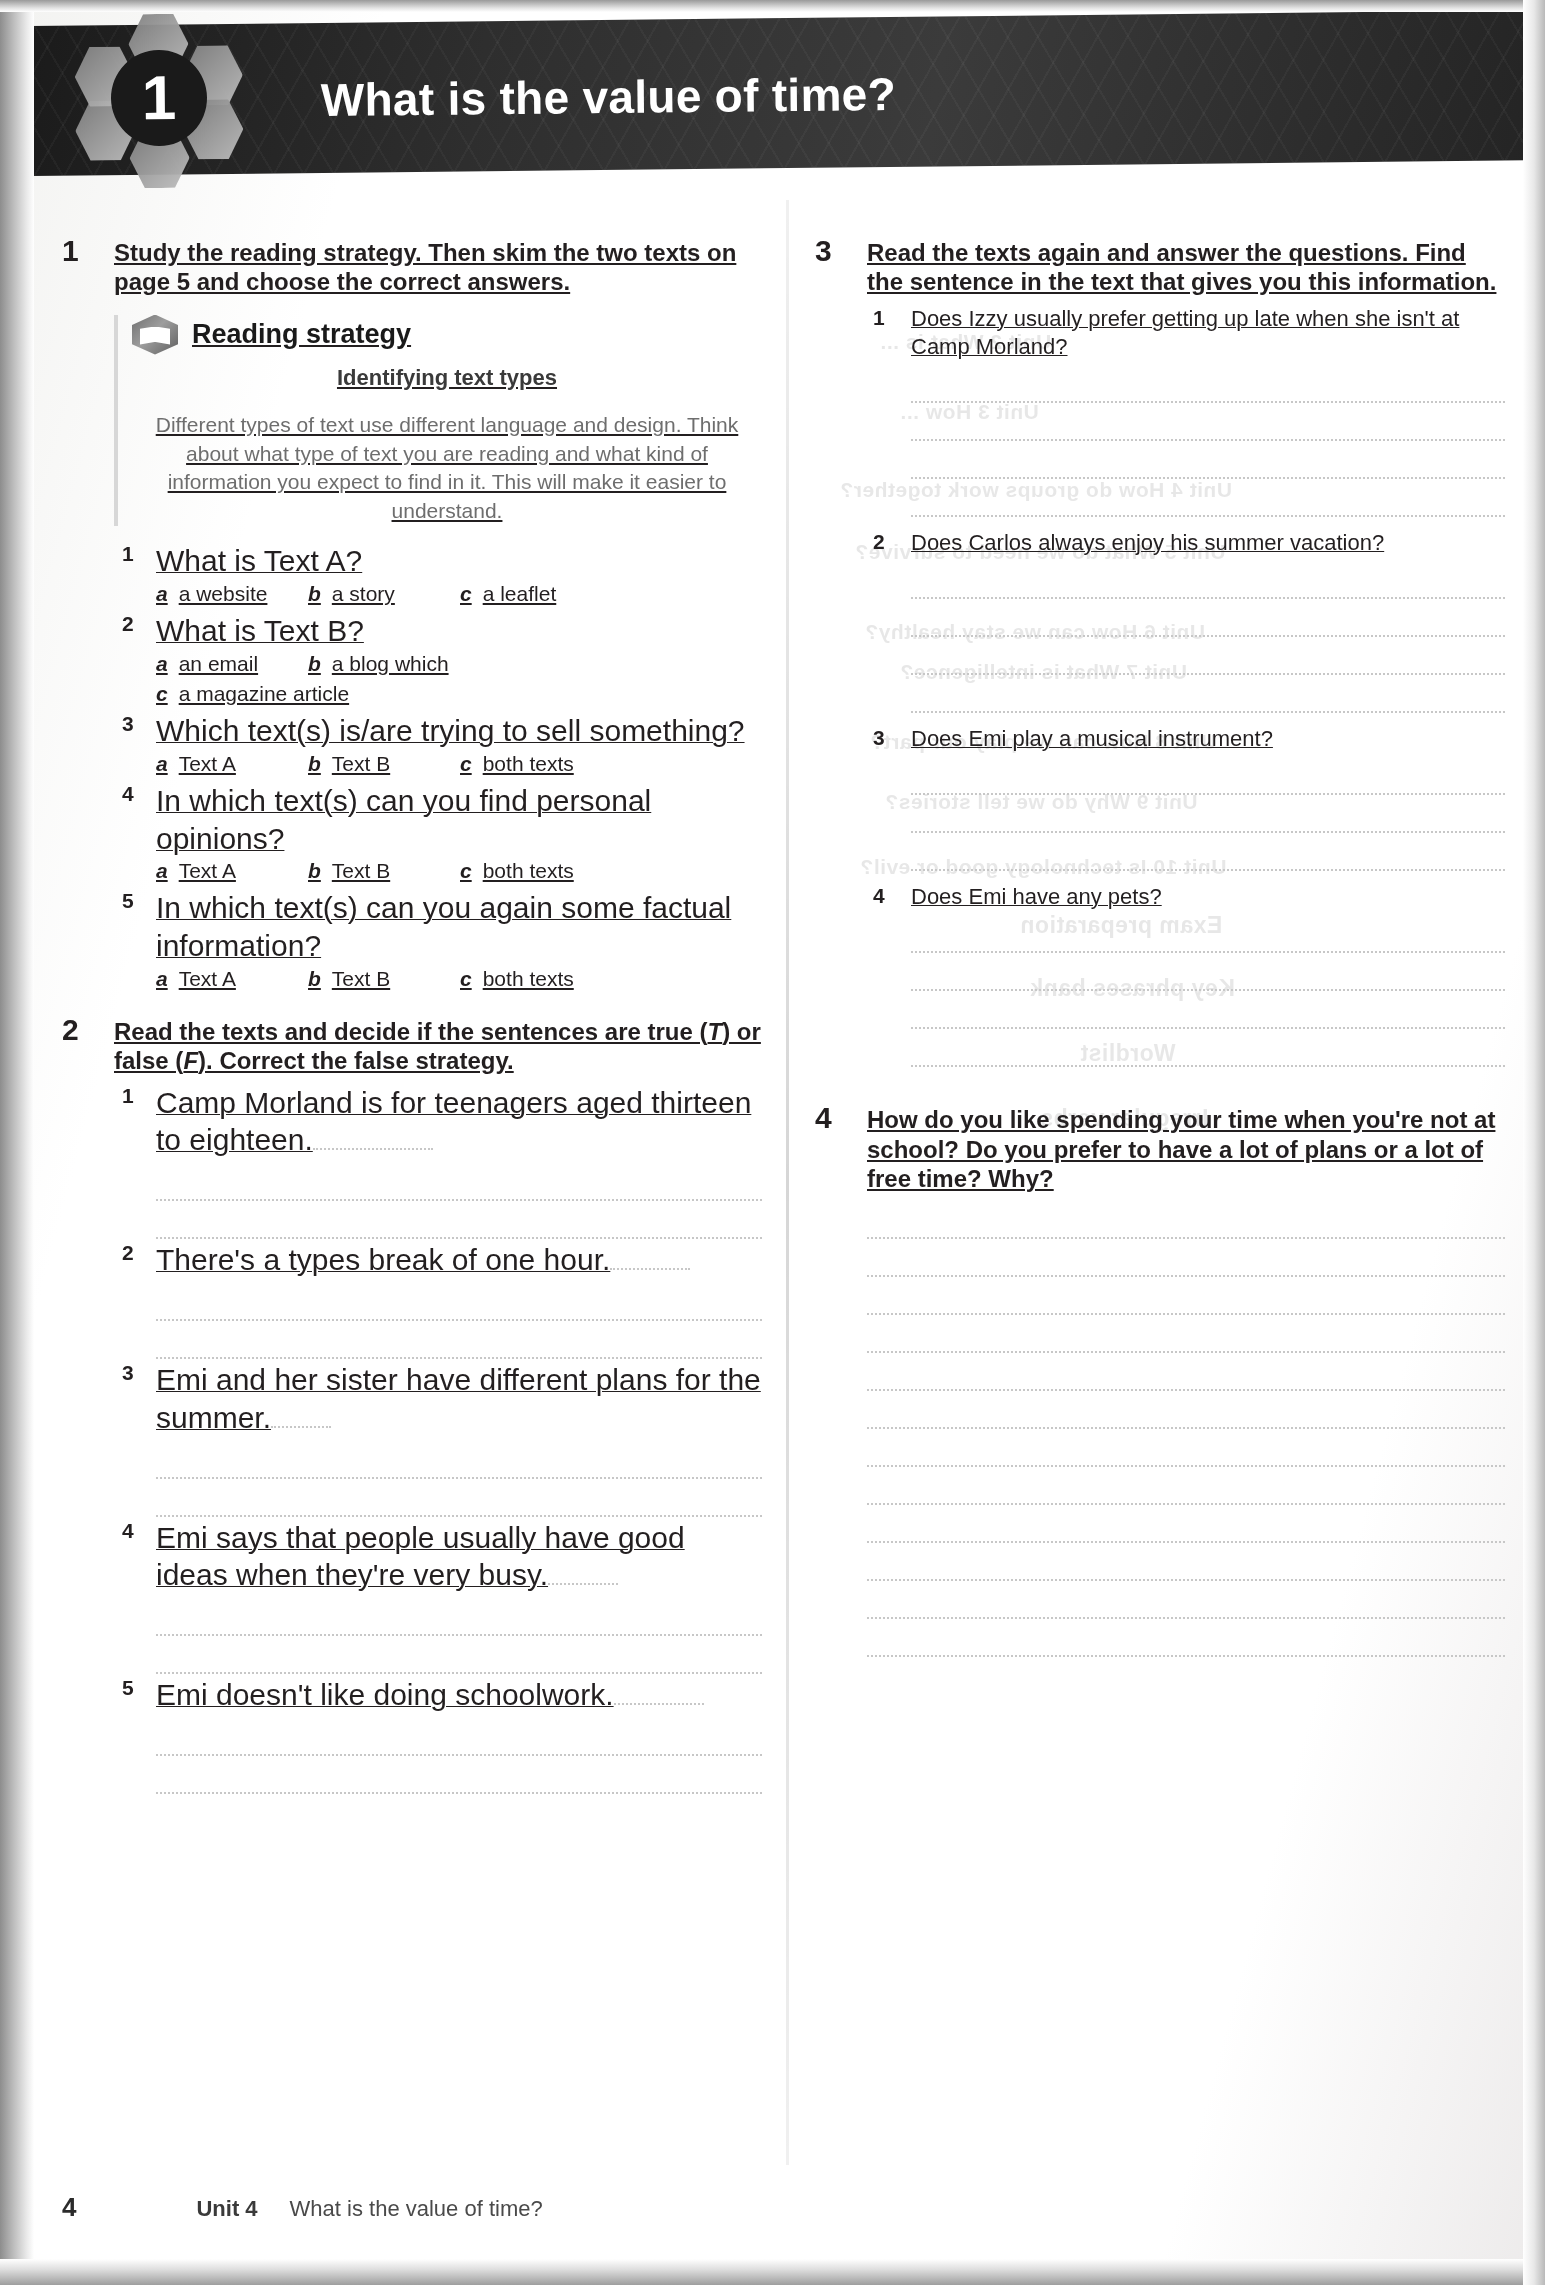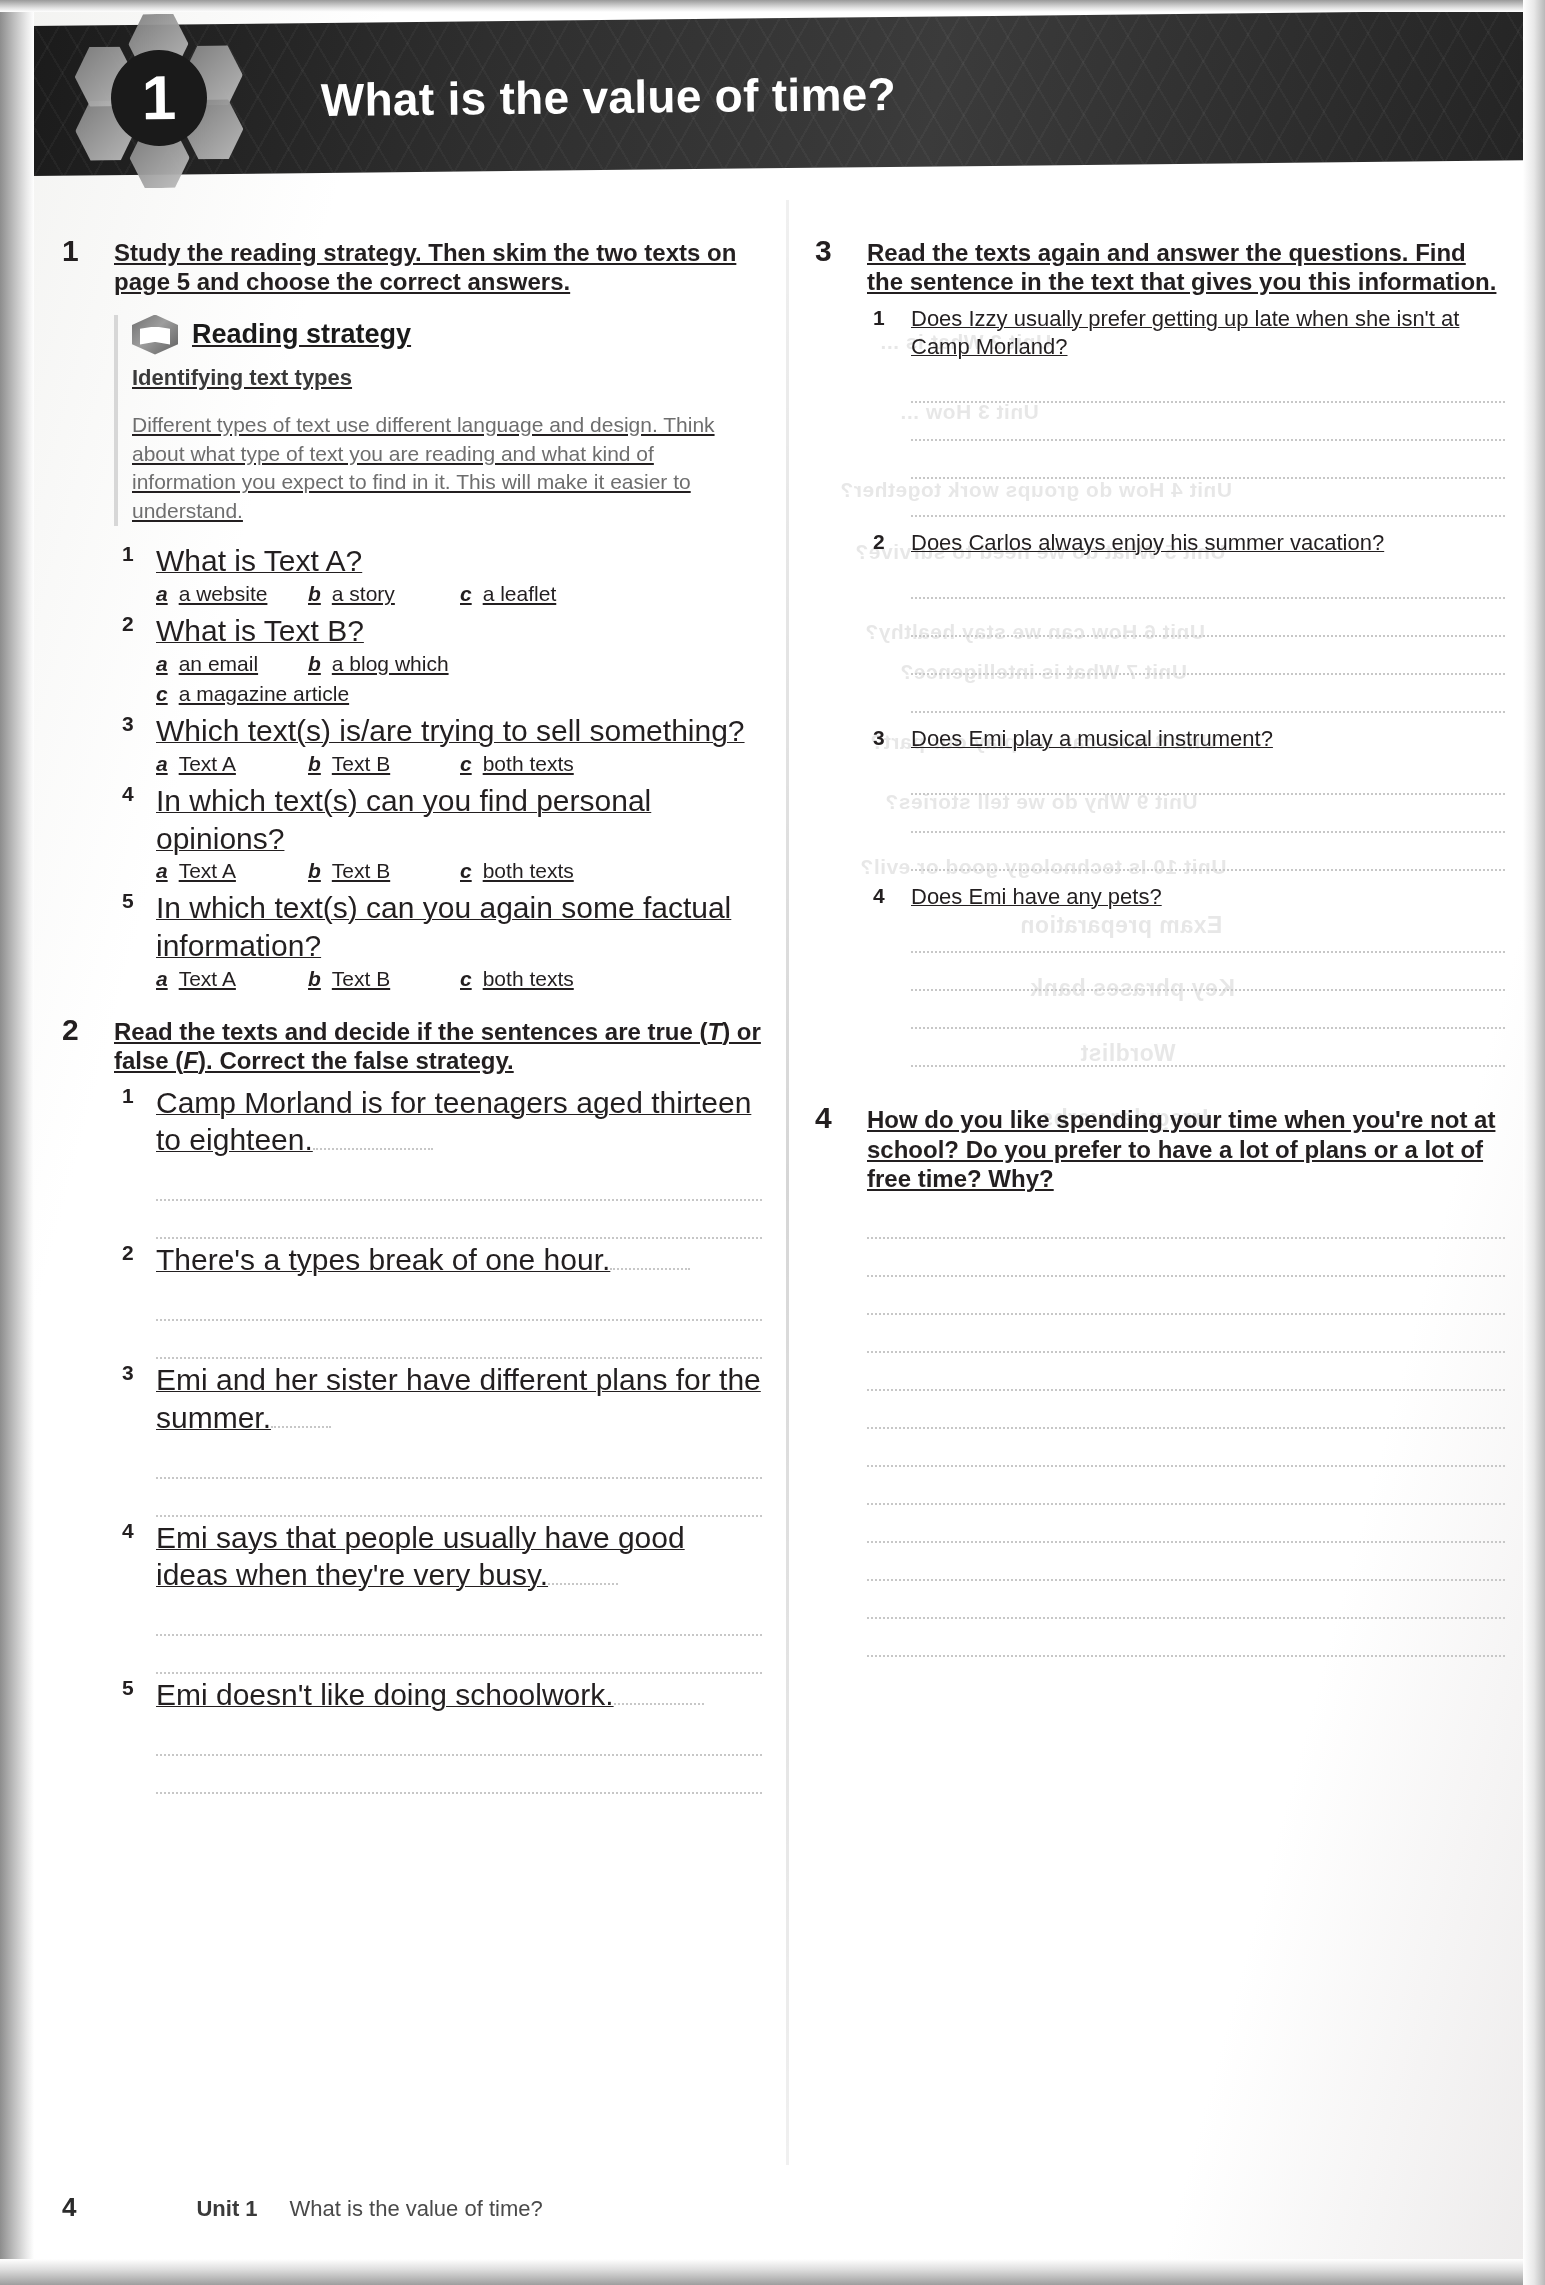--- a/index.html
+++ b/index.html
@@ -162,20 +162,21 @@
     margin: 0 0 8px 0;
   }
   .ex-instr em { font-style: italic; }
 
   
   .strategy {
     margin: 18px 0 16px 0;
     padding-left: 14px;
     border-left: 4px solid #d7d7d7;
     position: relative;
+    text-align: center;
   }
   .strategy-head {
     display: flex;
     align-items: center;
     gap: 14px;
     margin-bottom: 10px;
   }
   .book-icon {
     width: 46px;
     height: 40px;
@@ -583,21 +584,21 @@
           <div class="line"></div>
           <div class="line"></div>
           <div class="line"></div>
         </div>
       </div>
     </div>
   </div>
 
   <div class="footer">
     <span class="pg">4</span>
-    <span class="unit-label">Unit 1</span>
+    <span class="unit-label">Unit 4</span>
     <span class="unit-title" style="margin-left:-88px;">What is the value of time?</span>
   </div>
 
   <div class="edge-left"></div>
   <div class="edge-top"></div>
   <div class="edge-bottom"></div>
   <div class="edge-right"></div>
 </div>
 
 </body></html>

